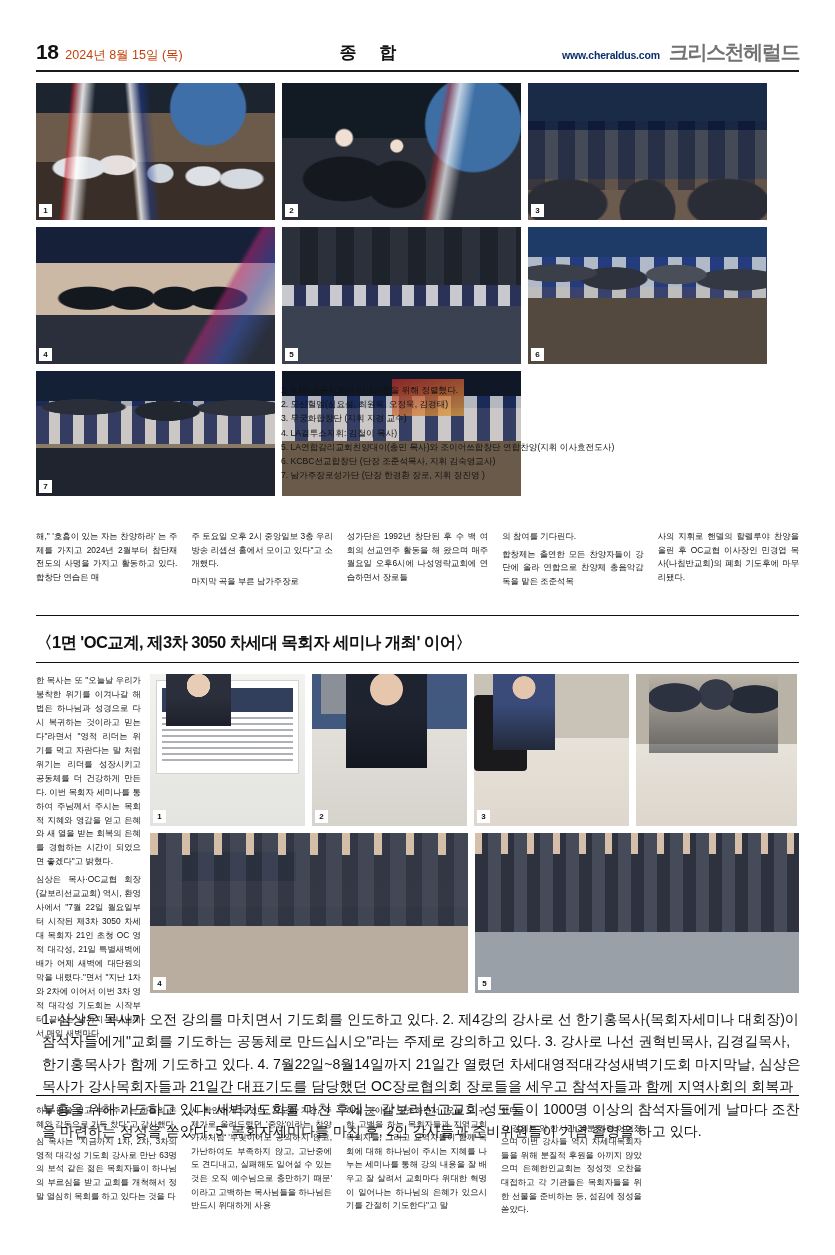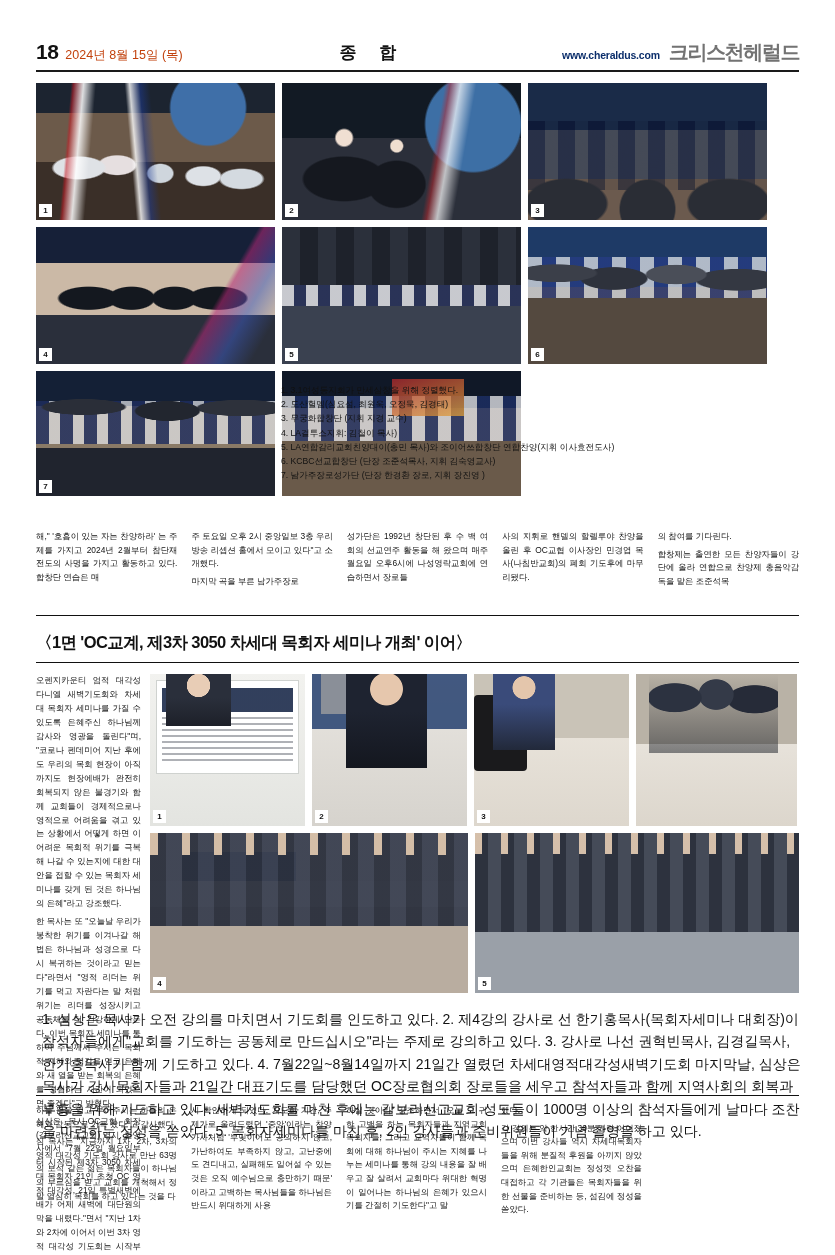--- a/index.html
+++ b/index.html
@@ -207,34 +207,33 @@
     <div>7. 남가주장로성가단 (단장 한경환 장로, 지휘 장진영 )</div>
   </div>
 
   <div class="art1">
     <div class="col">해," '호흡이 있는 자는 찬양하라' 는 주제를 가지고 2024년 2월부터 참단재 전도의 사명을 가지고 활동하고 있다. 합창단 연습은 매</div>
     <div class="col">
         <p>주 토요일 오후 2시 중앙일보 3층 우리 방송 리셉션 홀에서 모이고 있다"고 소개했다.</p>
         <p>마지막 곡을 부른 남가주장로</p>
       </div>
     <div class="col">성가단은 1992년 창단된 후 수 백 여회의 선교연주 활동을 해 왔으며 매주 월요일 오후6시에 나성영락교회에 연습하면서 장로들</div>
-    <div class="col">사의 지휘로 핸델의 할렐루야 찬양을 올린 후 OC교협 이사장인 민경엽 목사(나침반교회)의 폐회 기도후에 마무리됐다.</div>
     <div class="col">
         <p>의 참여를 기다린다.</p>
         <p>합창제는 출연한 모든 찬양자들이 강단에 올라 연합으로 찬양제 총음악감독을 맡은 조준석목</p>
       </div>
+    <div class="col">사의 지휘로 핸델의 할렐루야 찬양을 올린 후 OC교협 이사장인 민경엽 목사(나침반교회)의 폐회 기도후에 마무리됐다.</div>
   </div>
 
   <div class="rule1"></div>
 
   <div class="head2">〈1면 'OC교계, 제3차 3050 차세대 목회자 세미나 개최' 이어〉</div>
   <div class="rule2"></div>
 
   <div class="art2left">
-      <p>오렌지카운티 엄적 대각성 다니엘 새벽기도회와 차세대 목회자 세미나를 가질 수 있도록 은혜주신 하나님께 감사와 영광을 돌린다"며, "코로나 펜데미어 지난 후에도 우리의 목회 현장이 아직까지도 현장에배가 완전히 회복되지 않은 불경기와 함께 교회들이 경제적으로나 영적으로 어려움을 겪고 있는 상황에서 어떻게 하면 이 어려운 목회적 위기를 극복해 나갈 수 있는지에 대한 대안을 접할 수 있는 목회자 세미나를 갖게 된 것은 하나님의 은혜"라고 강조했다.</p>
       <p>한 목사는 또 "오늘날 우리가 봉착한 위기를 이겨나갈 해법은 하나님과 성경으로 다시 복귀하는 것이라고 믿는다"라면서 "영적 리더는 위기를 먹고 자란다는 말 처럼 위기는 리더를 성장시키고 공동체를 더 건강하게 만든다. 이번 목회자 세미나를 통하여 주님께서 주시는 목회적 지혜와 영감을 얻고 은혜와 새 열을 받는 회복의 은혜를 경험하는 시간이 되었으면 좋겠다"고 밝혔다.</p>
       <p>심상은 목사·OC교협 회장(갈보리선교교회) 역시, 환영사에서 "7월 22일 월요일부터 시작된 제3차 3050 차세대 목회자 21인 초청 OC 영적 대각성, 21일 특별새벽에배가 어제 새벽에 대단원의 막을 내렸다."면서 "지난 1차와 2차에 이어서 이번 3차 영적 대각성 기도회는 시작부터 끝나는 날까지 하나님께서 매일 새벽마다</p>
     </div>
 
   <div class="photos2">
     <div class="prow">
       <div class="ph" style="width:155px;height:152px;">
         <div class="fake" style="background:linear-gradient(#f2f2ef,#e3e4e0);"></div>
         <div class="fake" style="position:absolute;left:4%;top:4%;right:4%;height:62%;background:#ffffff;border:1px solid #cfd2cf;"></div>
         <div class="fake" style="position:absolute;left:8%;top:9%;right:8%;height:16%;background:

